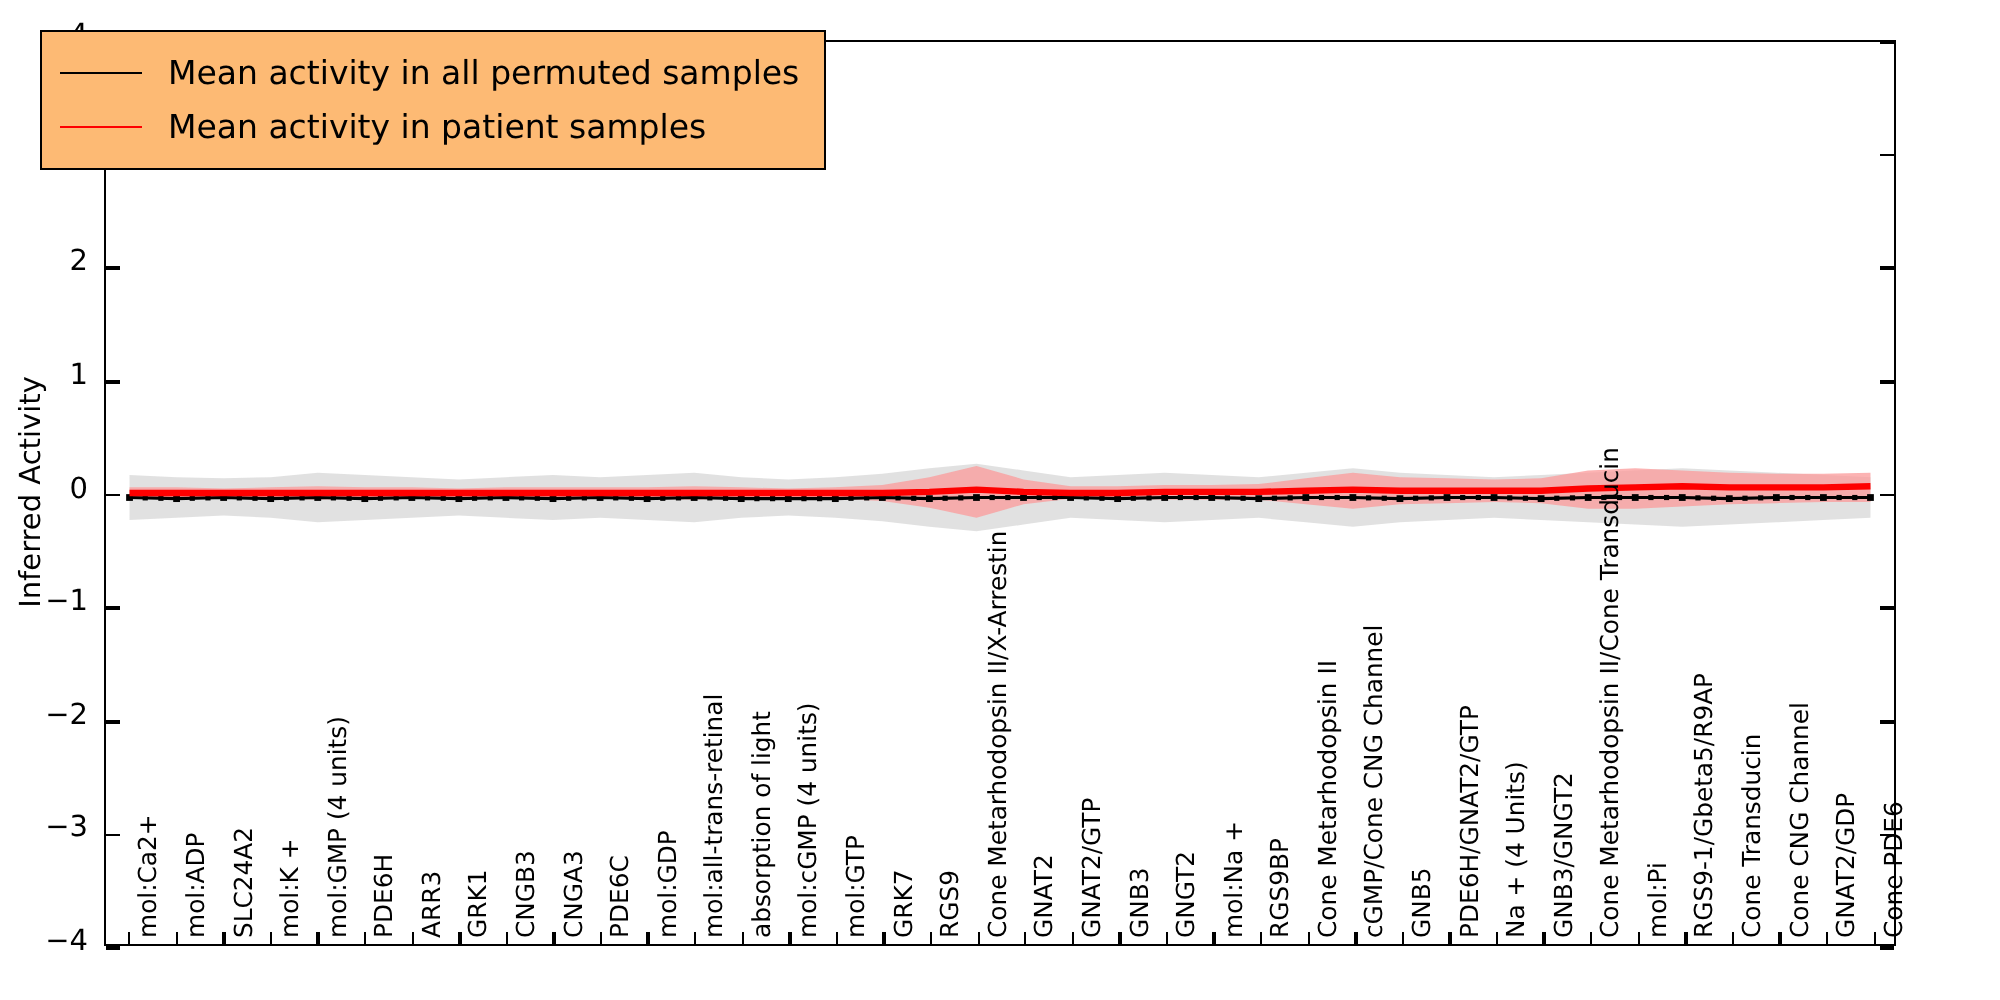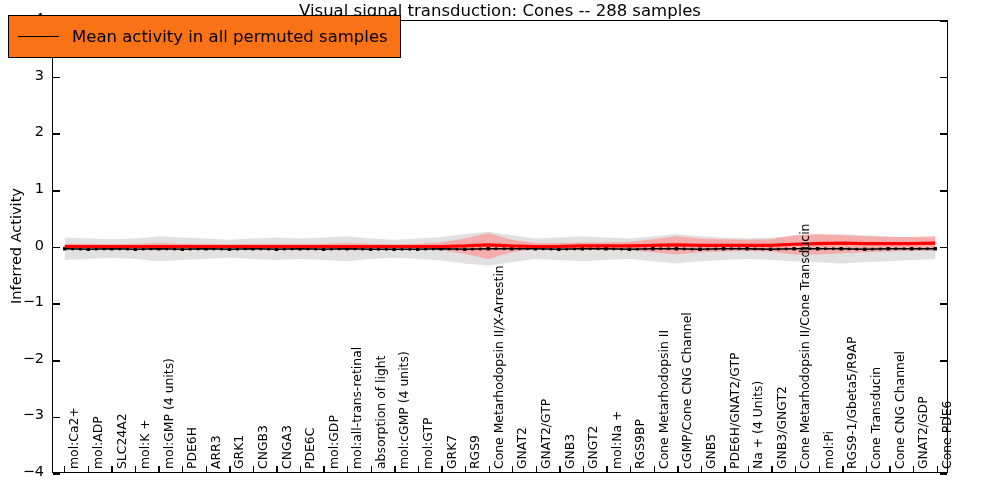--- a/index.html
+++ b/index.html
@@ -45,41 +45,40 @@
     transform:rotate(-90deg);
     line-height:1;
   }
   #xlabel{
     position:absolute;left:52px;top:479px;width:896px;
     text-align:center;font-size:14.5px;color:#000;
   }
 
   
   #legend{
-    position:absolute;left:8px;top:15px;
-    background:#f97316;border:1.5px solid #000;
+    position:absolute;left:20px;top:15px;
+    background:#fdba74;border:1.5px solid #000;
     padding:7px 12px 7px 9px;
     box-sizing:border-box;
   }
   .legend-row{display:flex;align-items:center;height:27px;}
   .legend-swatch{
     width:41px;height:0;border-top:1.9px solid #000;margin-right:13px;flex:0 0 auto;
   }
   .legend-swatch.red{border-top-color:#fe0000;}
   .legend-text{font-size:16.5px;color:#000;white-space:nowrap;}
 
   
   svg.series{position:absolute;left:0;top:0;width:100%;height:100%;overflow:visible;}
 </style>
 </head>
 <body>
 
 <div id="figure">
 
-  <div id="chart-title">Visual signal transduction: Cones -- 288 samples</div>
 
   <div id="ytick-labels">
       <div style="position: absolute; left: 0px; width: 44px; text-align: right; font-size: 14.5px; color: rgb(0, 0, 0); top: 463px;">−4</div>
       <div style="position: absolute; left: 0px; width: 44px; text-align: right; font-size: 14.5px; color: rgb(0, 0, 0); top: 406.375px;">−3</div>
       <div style="position: absolute; left: 0px; width: 44px; text-align: right; font-size: 14.5px; color: rgb(0, 0, 0); top: 349.75px;">−2</div>
       <div style="position: absolute; left: 0px; width: 44px; text-align: right; font-size: 14.5px; color: rgb(0, 0, 0); top: 293.125px;">−1</div>
       <div style="position: absolute; left: 0px; width: 44px; text-align: right; font-size: 14.5px; color: rgb(0, 0, 0); top: 236.5px;">0</div>
       <div style="position: absolute; left: 0px; width: 44px; text-align: right; font-size: 14.5px; color: rgb(0, 0, 0); top: 179.875px;">1</div>
       <div style="position: absolute; left: 0px; width: 44px; text-align: right; font-size: 14.5px; color: rgb(0, 0, 0); top: 123.25px;">2</div>
       <div style="position: absolute; left: 0px; width: 44px; text-align: right; font-size: 14.5px; color: rgb(0, 0, 0); top: 66.625px;">3</div>
@@ -313,15 +312,19 @@
       <div class="xtick-label" style="left: 917.232px; top: 469px;">GNAT2/GDP</div>
       <div class="xtick-label" style="left: 940.811px; top: 469px;">Cone PDE6</div>
     </div>
 
 
   <div id="legend">
     <div class="legend-row">
       <span class="legend-swatch"></span>
       <span class="legend-text">Mean activity in all permuted samples</span>
     </div>
+    <div class="legend-row">
+      <span class="legend-swatch red"></span>
+      <span class="legend-text">Mean activity in patient samples</span>
+    </div>
   </div>
 
 </div>
 
 </body></html>

